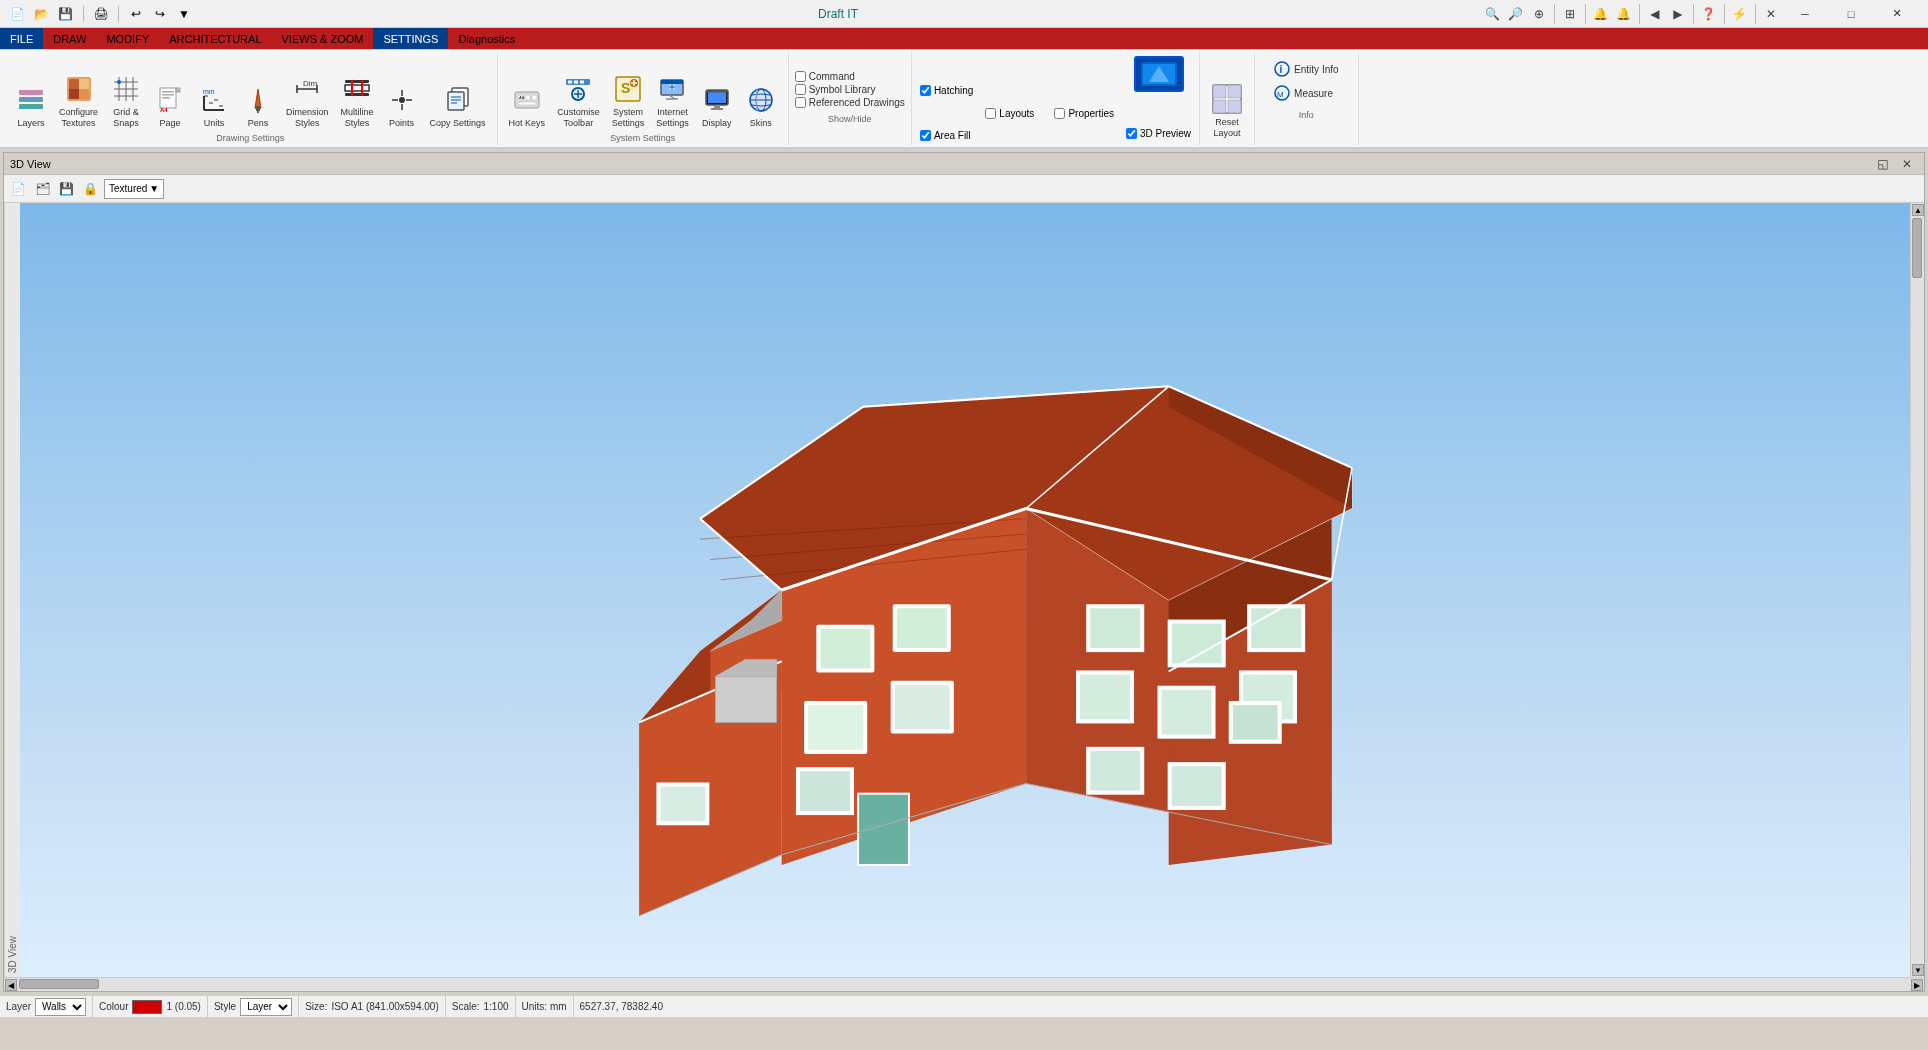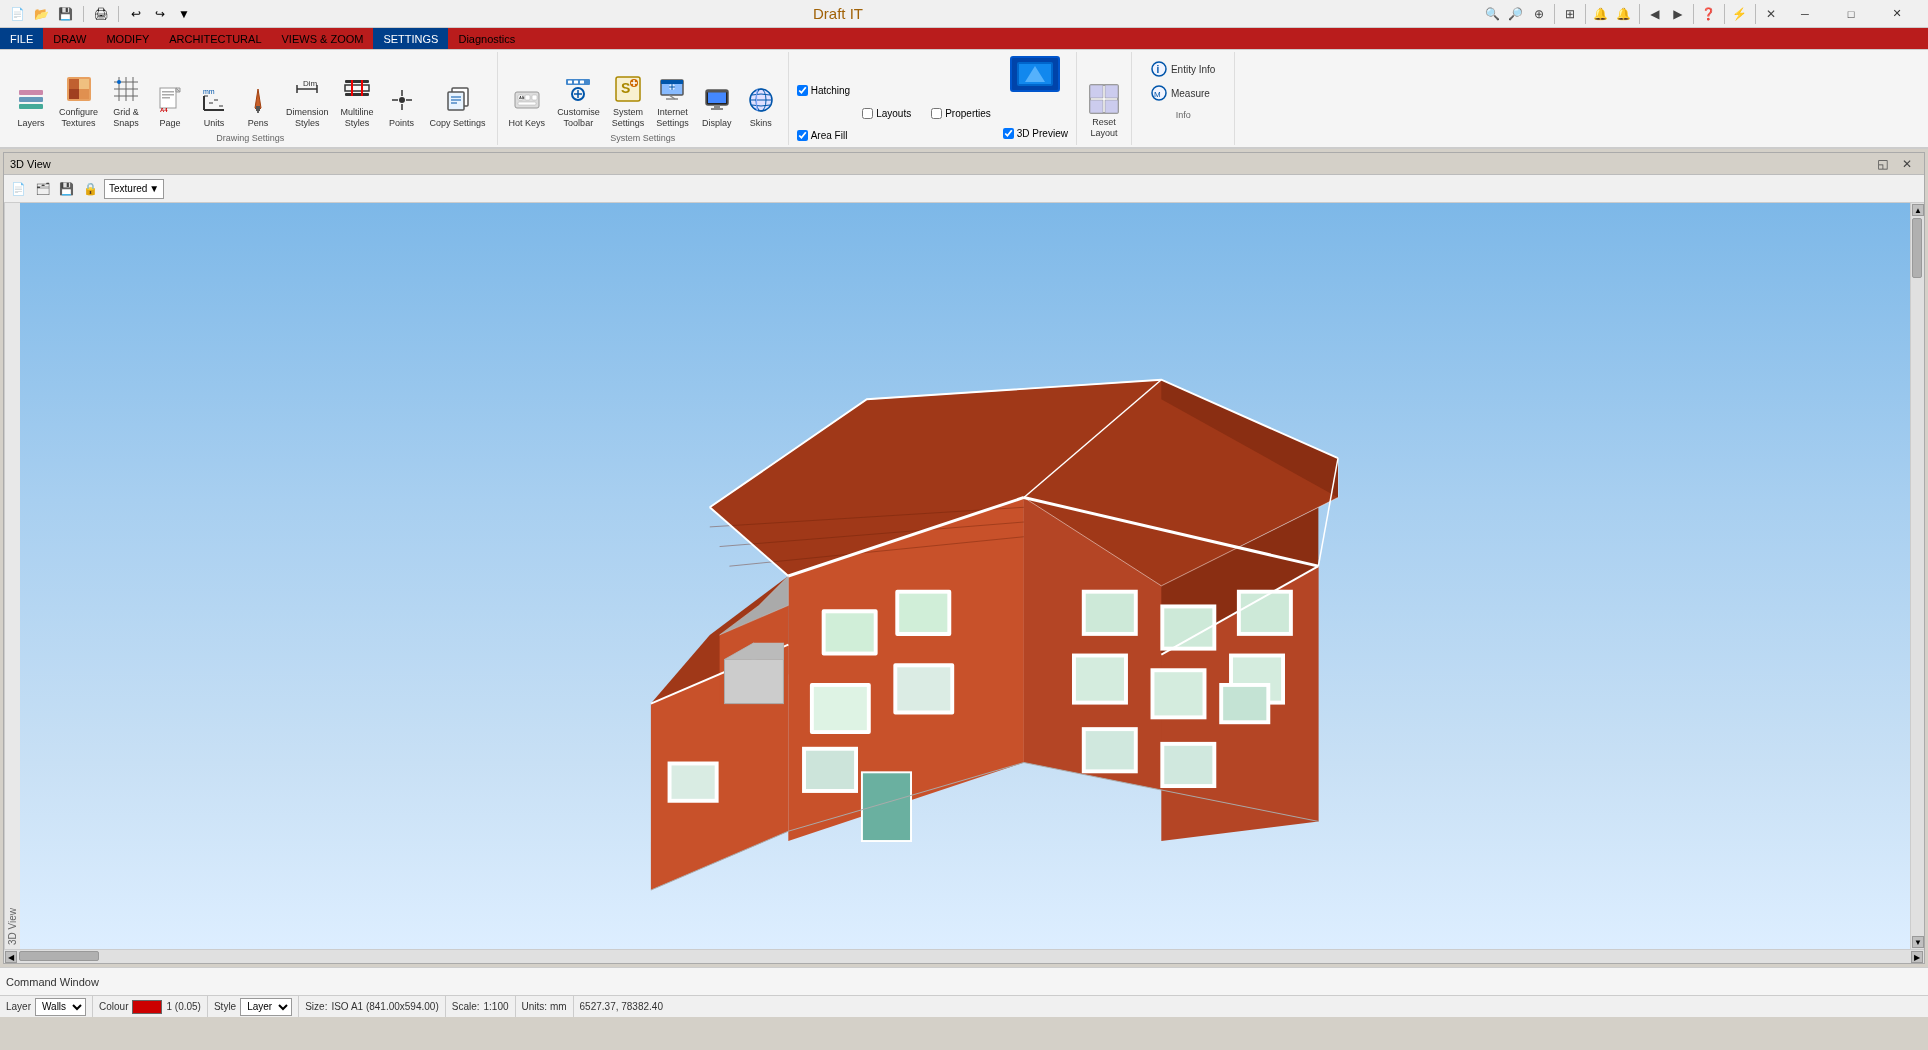--- a/index.html
+++ b/index.html
@@ -9,21 +9,21 @@
     #titlebar {
       background: #f0f0f0;
       height: 28px;
       display: flex;
       align-items: center;
       justify-content: space-between;
       border-bottom: 1px solid #ccc;
       padding: 0 8px;
     }
     #titlebar-left { display: flex; align-items: center; gap: 4px; }
-    #titlebar-center { font-size: 15px; color: #a16207; }
+    #titlebar-center { font-size: 12px; color: #0f766e; }
 
     
     .qa-icon { width: 20px; height: 20px; display: inline-flex; align-items: center; justify-content: center; font-size: 12px; cursor: pointer; }
 
     
     #menubar {
       background: #b91c1c;
       height: 22px;
       display: flex;
       align-items: flex-start;
@@ -564,20 +564,35 @@
               <path d="M5,19 Q14,21 23,19" stroke="#0055aa" stroke-width="1" fill="none"></path>
               <path d="M10,3 Q9,14 10,25" stroke="#88aaff" stroke-width="1" fill="none"></path>
             </svg>
           </div>
           <span>Skins</span>
         </div>
       </div>
       <div class="ribbon-group-label">System Settings</div>
     </div>
 
+    <div class="showhide-group">
+      <div class="checkbox-row">
+        <input type="checkbox" id="cb-command" style="">
+        <label for="cb-command">Command</label>
+      </div>
+      <div class="checkbox-row">
+        <input type="checkbox" id="cb-symbol" style="">
+        <label for="cb-symbol">Symbol Library</label>
+      </div>
+      <div class="checkbox-row">
+        <input type="checkbox" id="cb-refdraw" style="">
+        <label for="cb-refdraw">Referenced Drawings</label>
+      </div>
+      <div class="ribbon-group-label" style="margin-top:4px;">Show/Hide</div>
+    </div>
 
     <div class="ribbon-group" style="border-right:1px solid #ddd; padding: 2px 8px 0;">
       <div style="display:flex;gap:12px;">
 
         <div style="display:flex;flex-direction:column;gap:3px;justify-content:center;">
           <div class="hatch-row">
             <input type="checkbox" id="cb-hatch" checked="" style="">
             <label for="cb-hatch">Hatching</label>
           </div>
           <div class="hatch-row">
@@ -793,23 +808,20 @@
     <div style="height:14px;background:#e0e0e0;border-top:1px solid #ccc;display:flex;flex-direction:row;">
       <div style="width:12px;height:12px;background:#c0c0c0;border:1px solid #999;margin:1px;display:flex;align-items:center;justify-content:center;font-size:8px;cursor:pointer;">◀</div>
       <div style="flex:1;">
         <div class="scroll-thumb" style="height:10px;width:80px;margin:1px;"></div>
       </div>
       <div style="width:12px;height:12px;background:#c0c0c0;border:1px solid #999;margin:1px;display:flex;align-items:center;justify-content:center;font-size:8px;cursor:pointer;">▶</div>
     </div>
 
   </div>
 
-  <div id="command-window">
-    <span>Command Window</span>
-  </div>
 
   <div id="statusbar">
     <div class="status-section">
       <span>Layer</span>
       <select class="dropdown-select">
         <option>Walls</option>
       </select>
     </div>
     <div class="status-section">
       <span>Colour</span>

